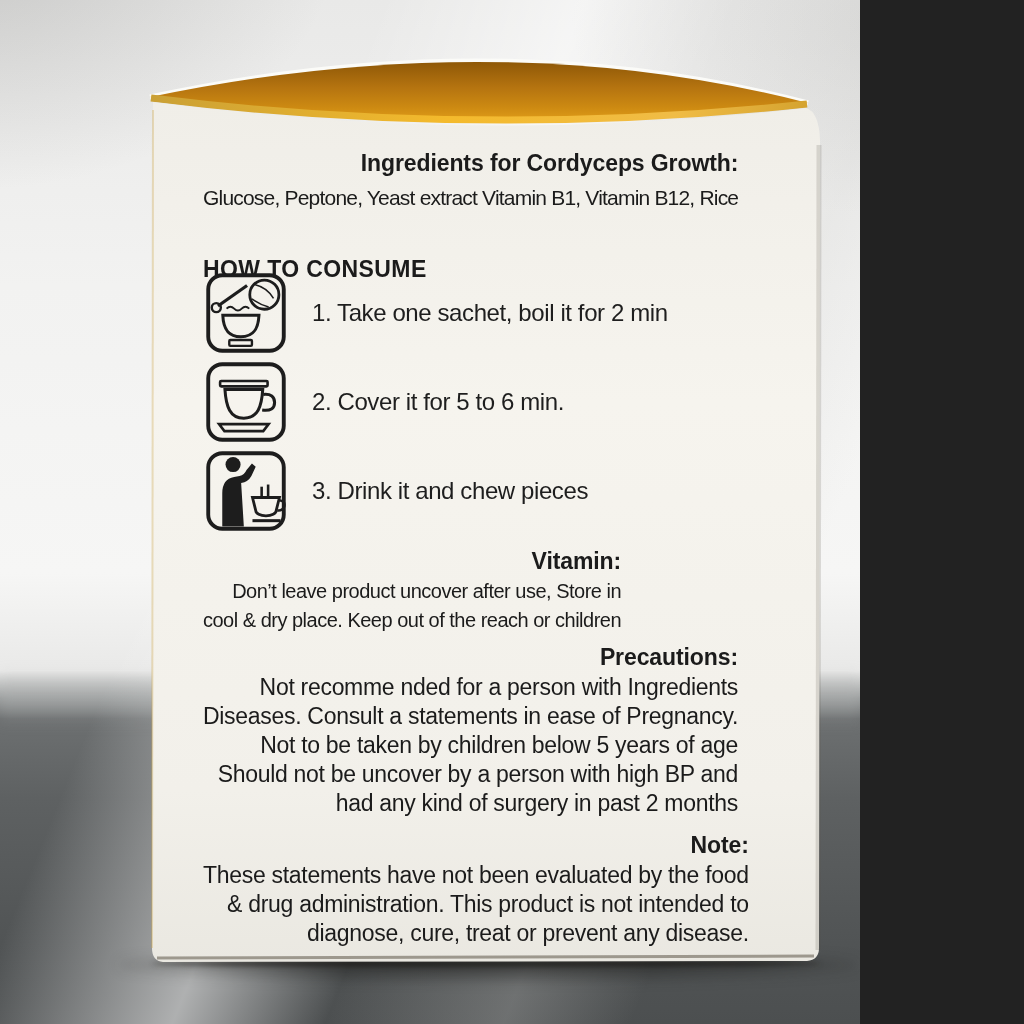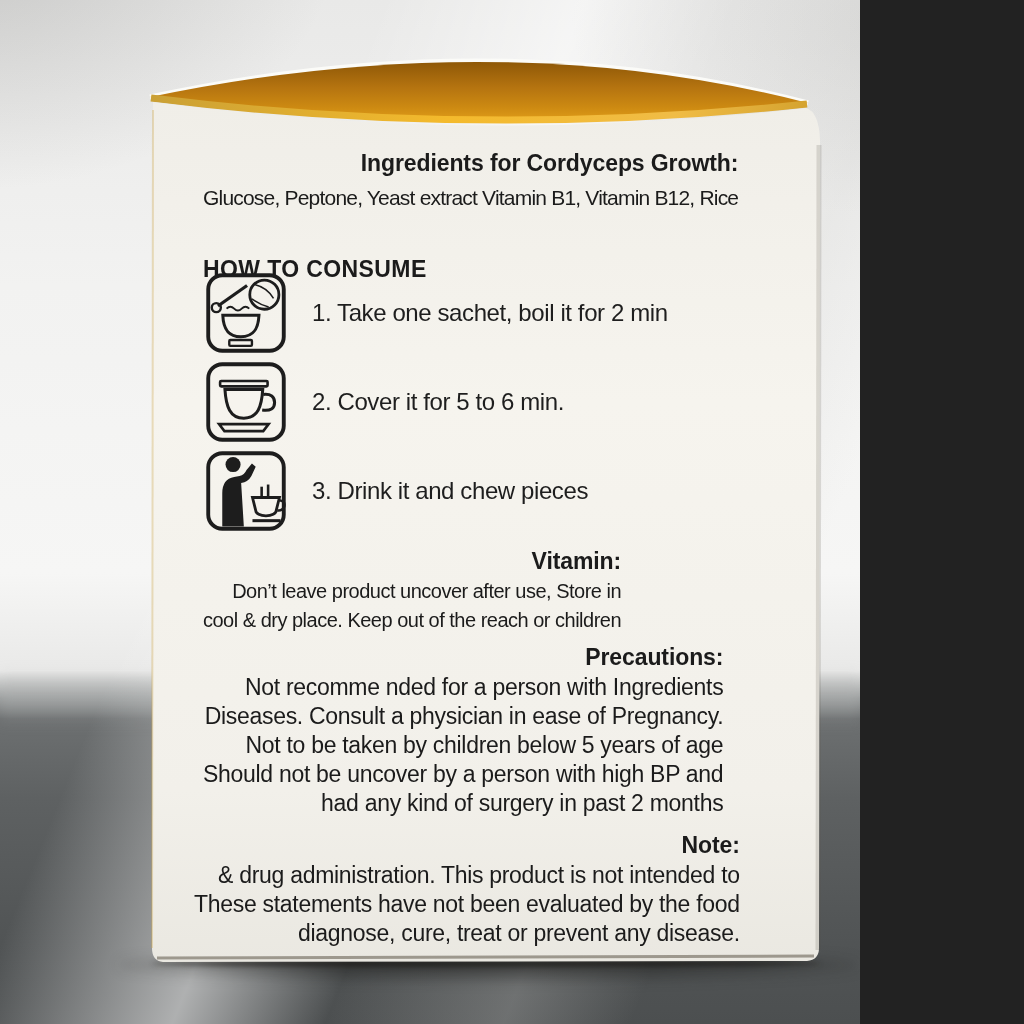--- a/index.html
+++ b/index.html
@@ -157,27 +157,27 @@
 
     <div class="sec" style="left:203px;top:547px;">
       <div class="h">Vitamin:</div>
       <div class="storageline">Don’t leave product uncover after use, Store in</div>
       <div class="storageline">cool &amp; dry place. Keep out of the reach or children</div>
     </div>
 
     <div class="sec" style="left:203px;top:643px;">
       <div class="h">Precautions:</div>
       <div class="bodyline">Not recomme nded for a person with Ingredients</div>
-      <div class="bodyline">Diseases. Consult a physician in ease of Pregnancy.</div>
+      <div class="bodyline">Diseases. Consult a statements in ease of Pregnancy.</div>
       <div class="bodyline">Not to be taken by children below 5 years of age</div>
       <div class="bodyline">Should not be uncover by a person with high BP and</div>
       <div class="bodyline">had any kind of surgery in past 2 months</div>
     </div>
 
-    <div class="sec" style="left:194px;top:831px;">
+    <div class="sec" style="left:203px;top:831px;">
       <div class="h">Note:</div>
+      <div class="bodyline">These statements have not been evaluated by the food</div>
       <div class="bodyline">&amp; drug administration. This product is not intended to</div>
-      <div class="bodyline">These statements have not been evaluated by the food</div>
       <div class="bodyline">diagnose, cure, treat or prevent any disease.</div>
     </div>
 
   </div>
 </div>
 
 </body></html>

